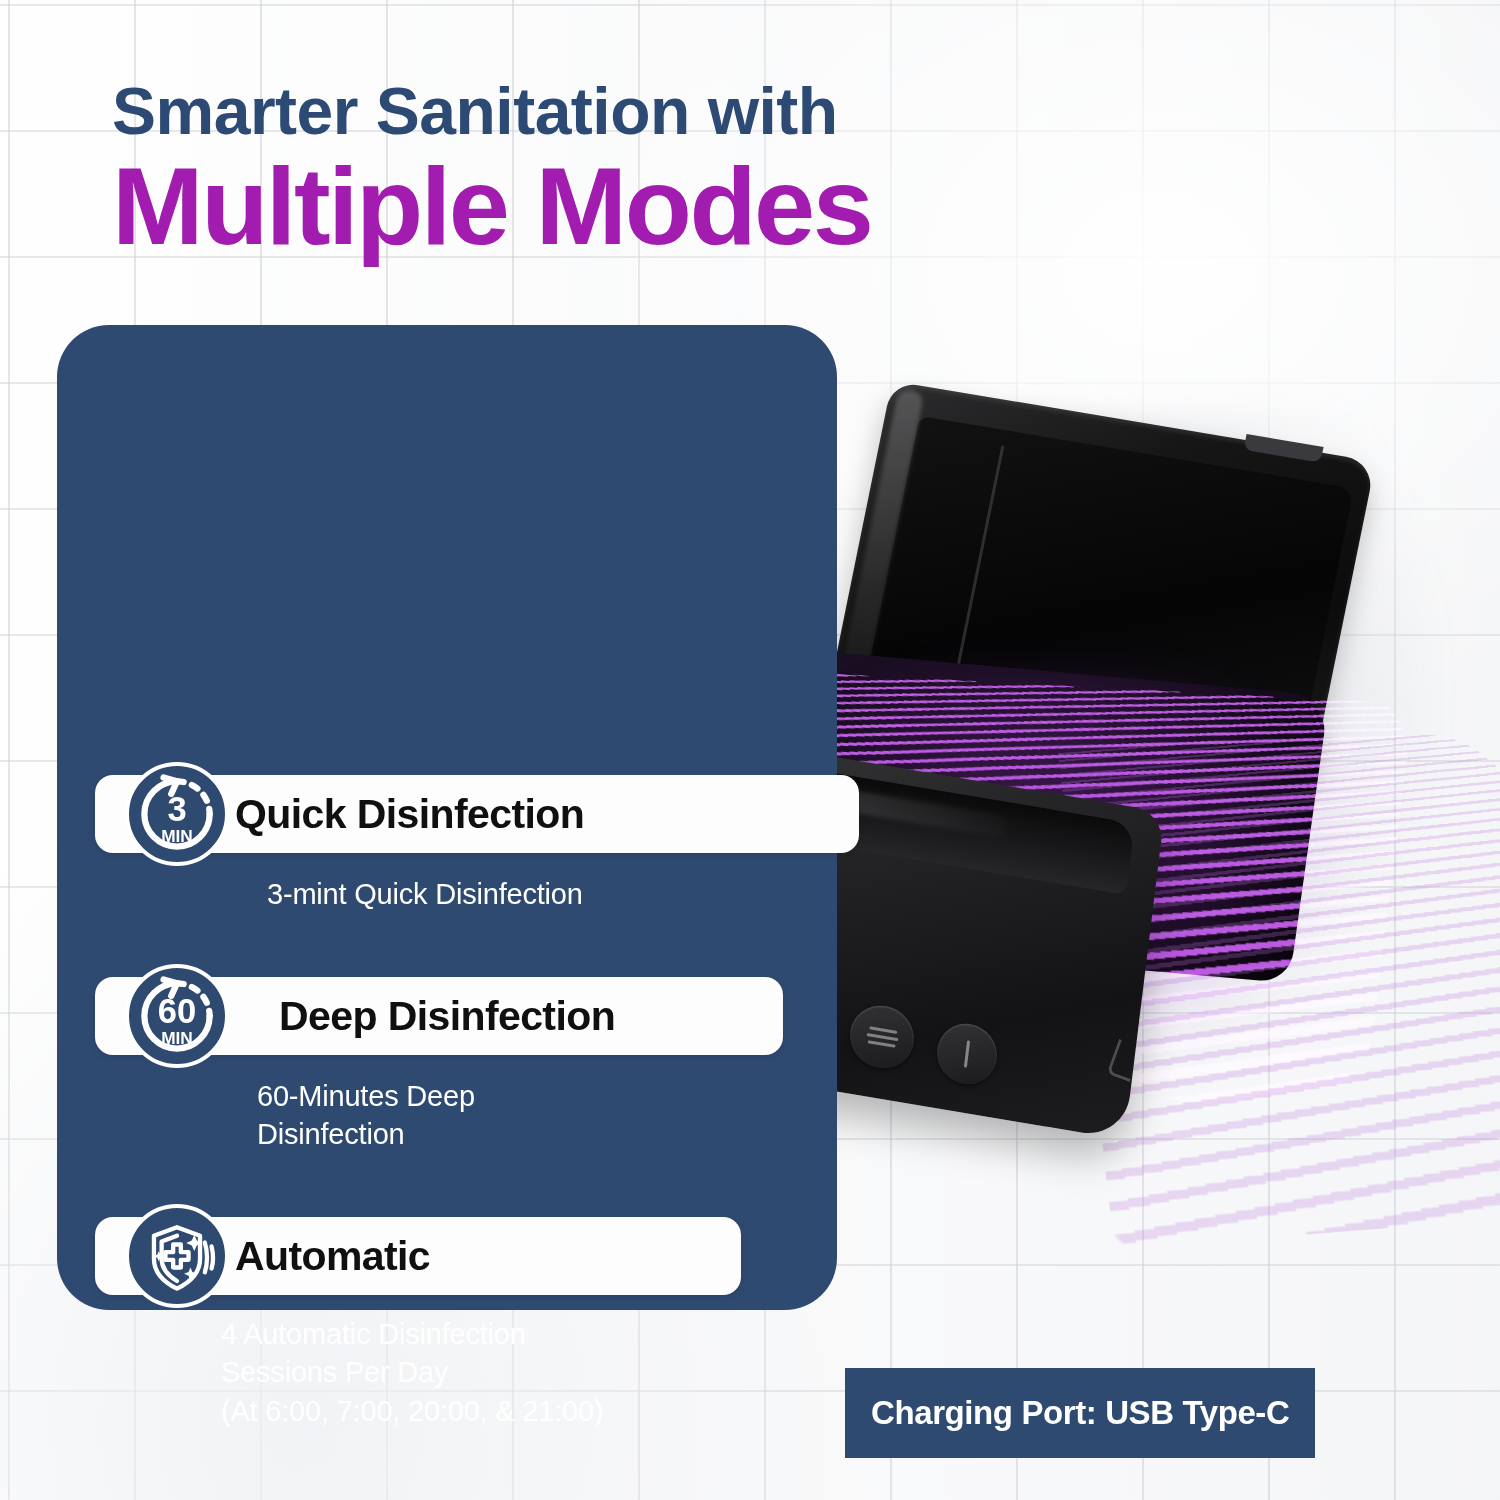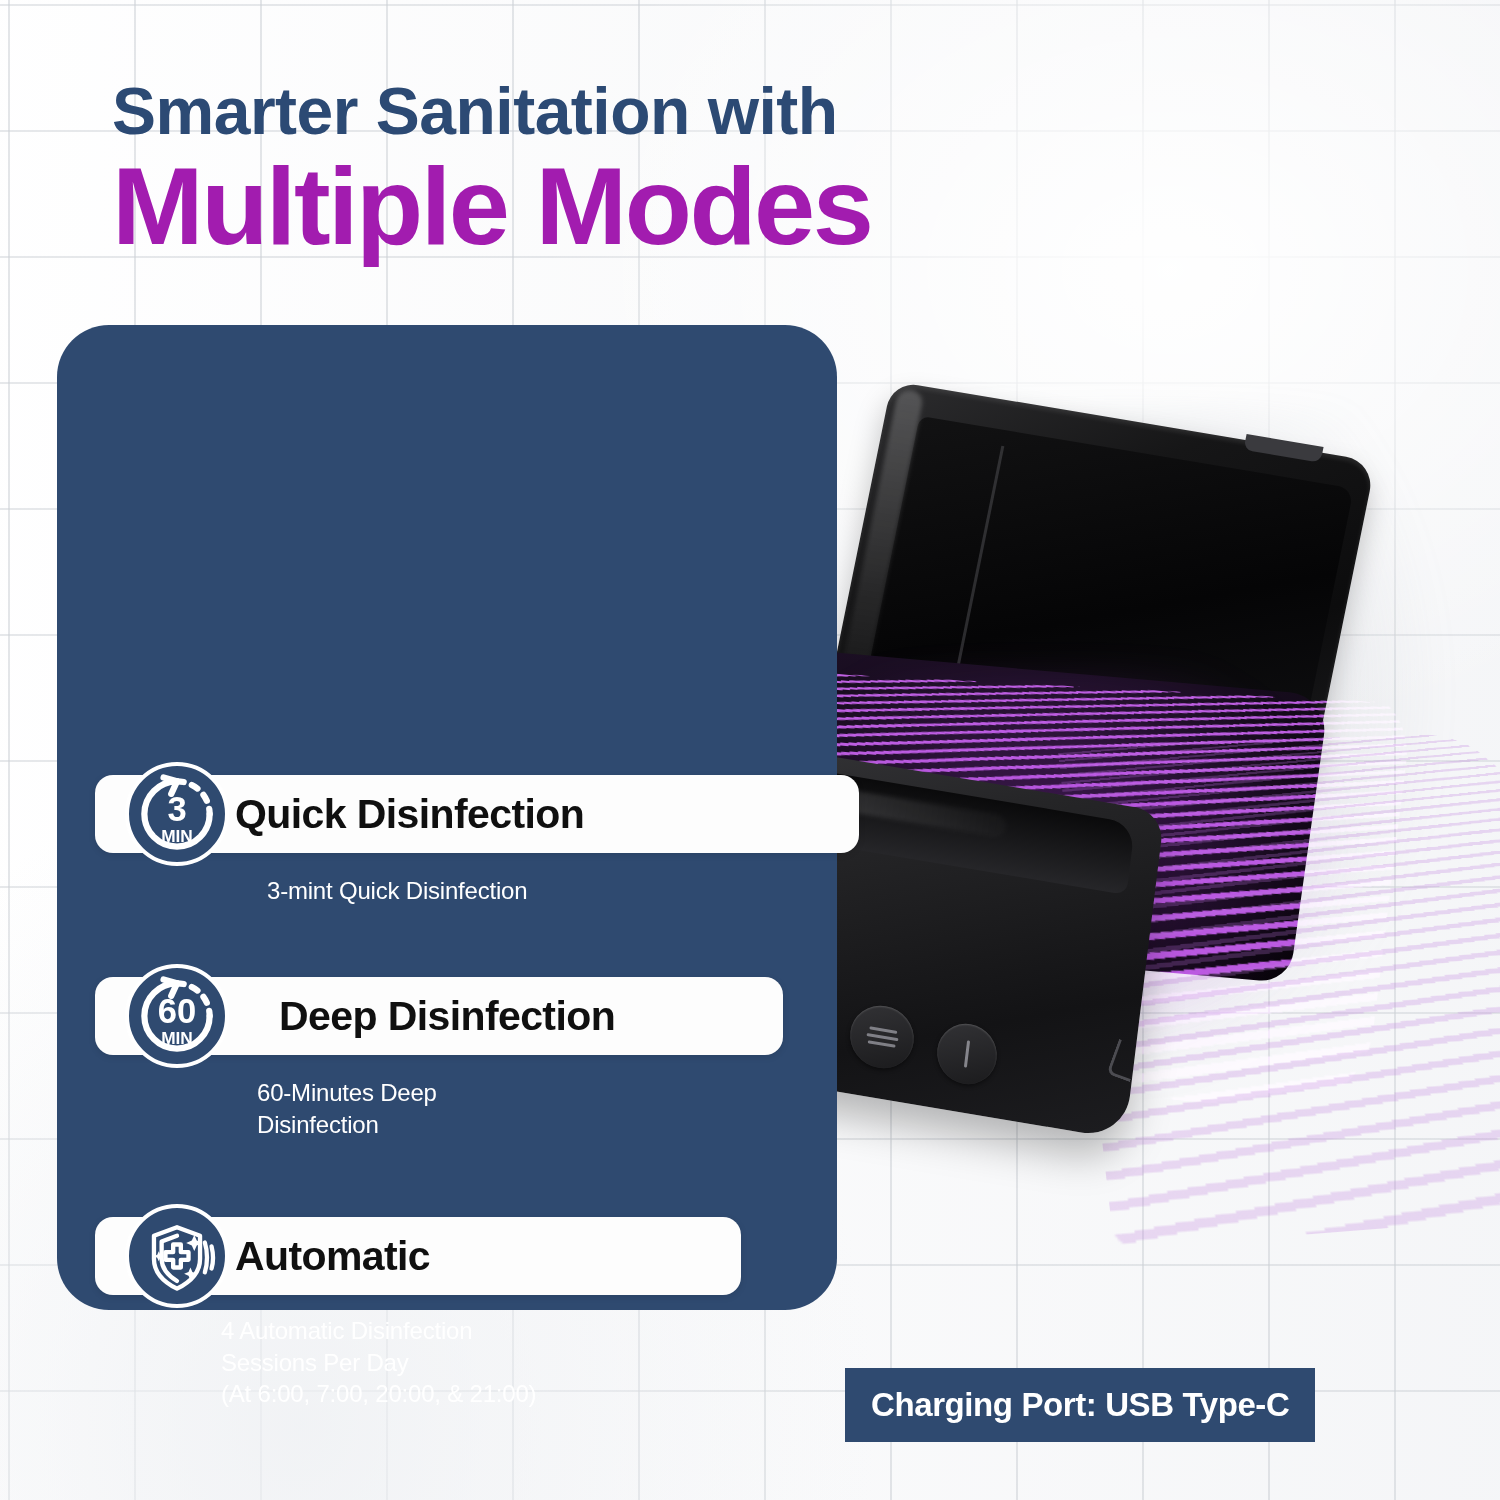--- a/index.html
+++ b/index.html
@@ -118,21 +118,21 @@
     border-radius: 50%;
     background: #2f4a70;
     border: 4px solid #ffffff;
     box-sizing: border-box;
   }
   .badge svg { display: block; width: 100%; height: 100%; }
 
   .feature-desc {
     position: absolute;
     left: 182px;
-    font-size: 24px;
+    font-size: 29px;
     font-weight: 500;
     color: #ffffff;
     line-height: 1.32;
     letter-spacing: -0.2px;
     white-space: pre-line;
   }
   #feature-0 .feature-desc { top: 100px; left: 210px; }
   #feature-1 .feature-desc { top: 100px; left: 200px; }
   #feature-2 .feature-desc { top: 98px;  left: 164px; }
 
@@ -353,22 +353,22 @@
     border-bottom: 3px solid rgba(120,120,128,0.55);
     transform: rotate(20deg);
     border-radius: 0 0 0 8px;
   }
 
   
   #charging-badge {
     position: absolute;
     left: 845px;
     top: 1368px;
-    height: 74px;
-    padding: 0 26px;
+    height: 64px;
+    padding: 13px 26px;
     background: #2f4a70;
     display: flex;
     align-items: center;
     justify-content: center;
   }
   #charging-badge .label {
     font-size: 33px;
     font-weight: 700;
     color: #ffffff;
     letter-spacing: -0.4px;

